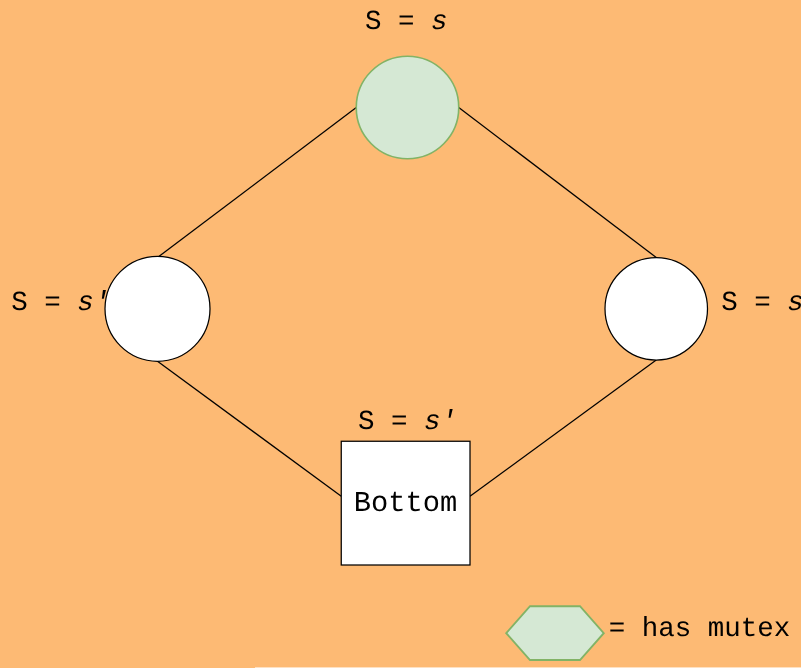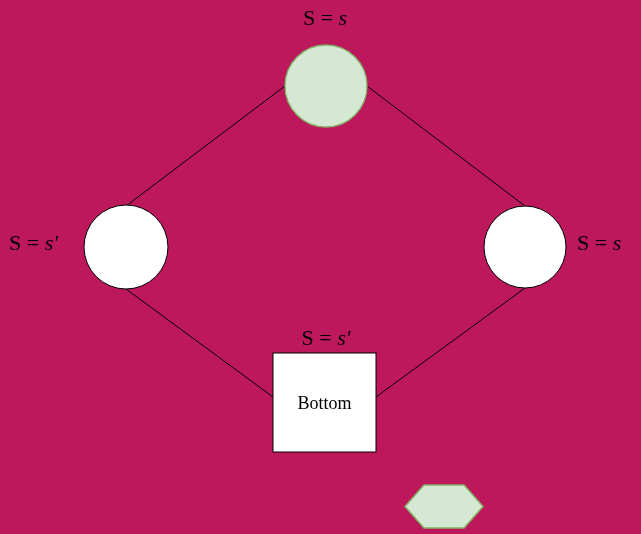--- a/index.html
+++ b/index.html
@@ -4,22 +4,22 @@
 <style>
   html, body {
     margin: 0;
     padding: 0;
     background: #ffffff;
   }
   #canvas {
     position: relative;
     width: 641px;
     height: 534px;
-    background: #be185d;
-    font-family: Liberation Serif, serif;
+    background: #fdba74;
+    font-family: Liberation Mono, monospace;
     color: #000000;
     overflow: hidden;
   }
   #shapes {
     position: absolute;
     left: 0;
     top: 0;
   }
   .label {
     position: absolute;
@@ -37,21 +37,21 @@
   #bottom-machine-title {
     position: absolute;
     left: 273px;
     top: 353px;
     width: 103px;
     height: 99px;
     display: flex;
     flex-direction: column;
     align-items: center;
     justify-content: center;
-    font-size: 18px;
+    font-size: 23px;
     line-height: 32px;
     text-align: center;
   }
 </style>
 </head>
 <body>
 
 <div id="canvas">
 
   <svg id="shapes" width="641" height="534" viewBox="0 0 641 534">
@@ -74,14 +74,15 @@
   <div class="label" style="left:9px; top:230px;"><span>S = </span><span class="var">s′</span></div>
 
   <div class="label" style="left:577px; top:230px;"><span>S = </span><span class="var">s</span></div>
 
   <div class="label centered" style="left:326px; top:325px;"><span>S = </span><span class="var">s′</span></div>
 
   <div id="bottom-machine-title">
     <div>Bottom</div>
   </div>
 
+  <div class="label" style="left:487px; top:491px;">= has mutex</div>
 
 </div>
 
 </body></html>

